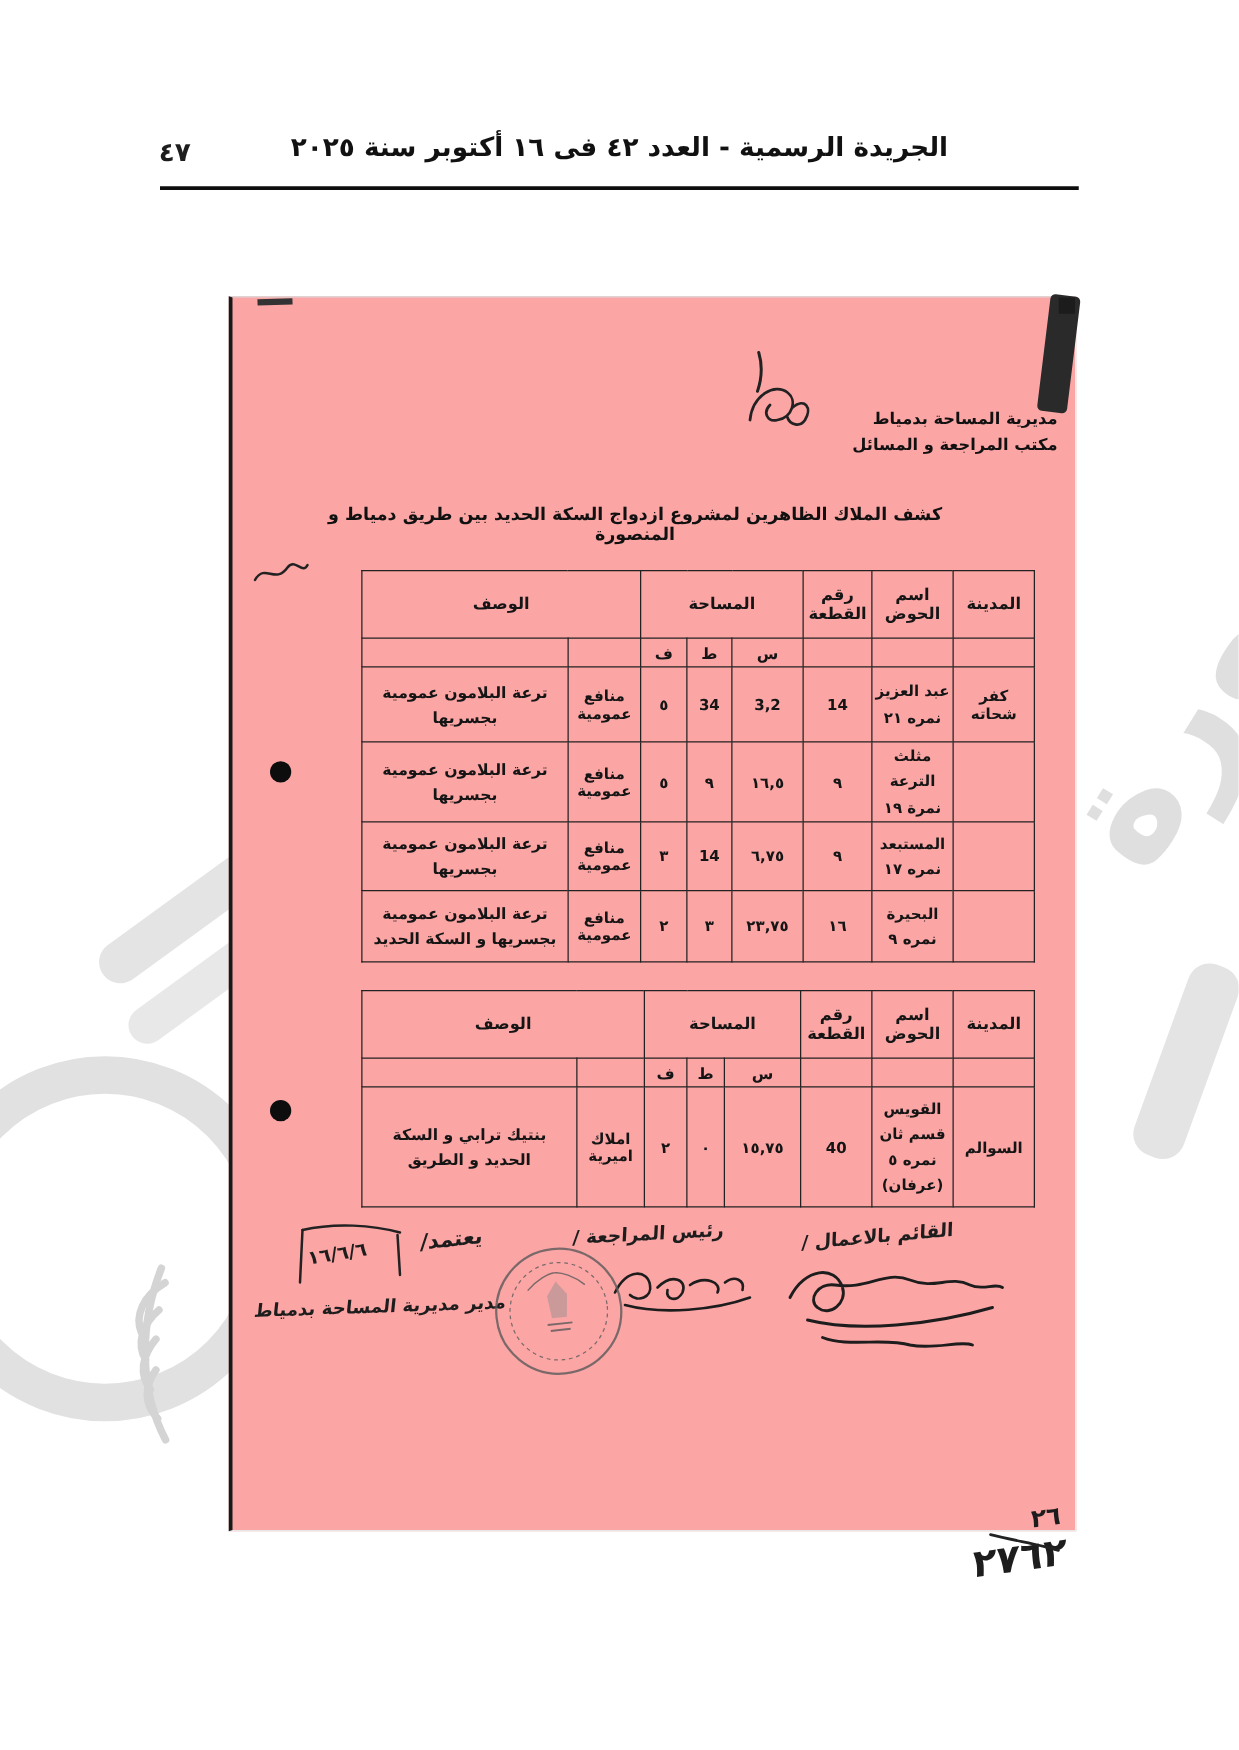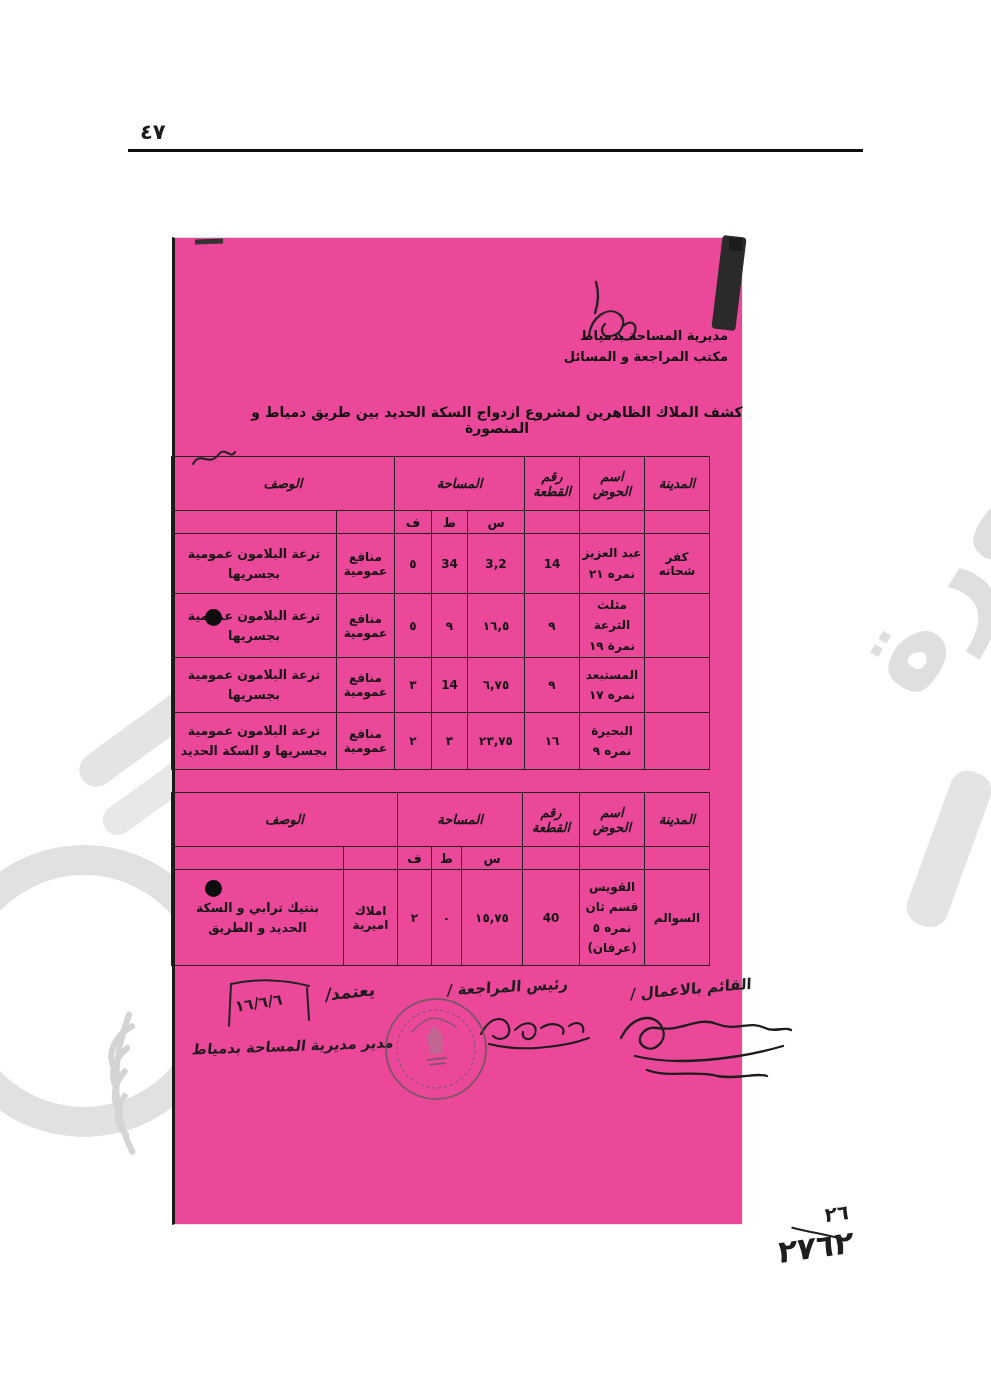--- a/index.html
+++ b/index.html
@@ -1,52 +1,52 @@
 <!DOCTYPE html>
 <html lang="ar"><head>
 <meta charset="utf-8">
 <style>
   * { margin:0; padding:0; box-sizing:border-box; }
   body { background:#ffffff; font-family:"DejaVu Sans", sans-serif; color:#111; }
   .page { position:relative; width:991px; height:1400px; background:#ffffff; overflow:hidden; }
 
   
-  .gz-pagenum { position:absolute; top:110px; left:140px; font-size:21px; font-weight:bold; z-index:4;margin-top:10px; }
+  .gz-pagenum { position:absolute; top:110px; left:127px; font-size:21px; font-weight:bold; z-index:4; }
   .gz-title { position:absolute; top:106px; left:0; width:100%; text-align:center; font-size:21px; font-weight:bold; direction:rtl; z-index:4; }
   .gz-rule { position:absolute; top:149px; left:128px; width:735px; height:3px; background:#0e0e0e; z-index:4; }
 
   
   .wm { position:absolute; z-index:0; pointer-events:none; }
   .wm-text { color:#dadada; font-weight:bold; font-size:128px; transform:rotate(-58deg); opacity:.85; white-space:nowrap; }
   .wm-bar { background:#e4e4e4; border-radius:18px; }
   .wm-ring { border:30px solid #e1e1e1; border-radius:50%; }
 
   
-  .scan { position:absolute; left:172px; top:237px; width:571px; height:988px; background:#ec4899;
+  .scan { position:absolute; left:183px; top:237px; width:678px; height:988px; background:#fca5a5;
           border-left:3px solid #191919; border-top:1px solid #d9d9d9; border-right:1px solid #ececec;
           border-bottom:1px solid #e7e7e7; z-index:1; }
   .corner-blob { position:absolute; right:1px; top:-2px; width:24px; height:94px; background:#2a2a2a;
                  transform:rotate(7deg); border-radius:4px; }
   .corner-sq { position:absolute; right:0; top:0; width:13px; height:13px; background:#1c1c1c; }
   .tick { position:absolute; left:20px; top:1px; width:28px; height:5px; background:#333; transform:rotate(-2deg); }
 
   .letterhead { position:absolute; right:14px; top:88px; text-align:right; font-weight:bold;
                 font-size:13px; line-height:1.6; direction:rtl; }
   .doc-title { position:absolute; left:52px; top:166px; width:540px; text-align:center; font-weight:bold;
                font-size:14px; direction:rtl; }
 
   
   .doc-table { position:absolute; border-collapse:collapse; direction:rtl; font-weight:bold;
                text-align:center; color:#151515; table-layout:fixed; width:538px; right:32px; }
   .doc-table td, .doc-table th { border:1.5px solid #222; vertical-align:middle; padding:1px 2px; font-size:12px; }
   .doc-table .desc-cell { font-size:12.5px; padding:2px 8px; line-height:1.6; }
   .doc-table .basin-cell { line-height:1.7; }
   .t1 { top:218px; }
   .t2 { top:554px; }
-  tr.hrow1 th { height:54px; font-size:13px;font-style:italic; }
+  tr.hrow1 th { height:54px; font-size:13px; }
   tr.hrow2 td { height:23px; font-size:12.5px; }
   .t1 tr.r1 td { height:60px; }
   .t1 tr.r2 td { height:62px; }
   .t1 tr.r3 td { height:55px; }
   .t1 tr.r4 td { height:57px; }
   .t2 tr.r1 td { height:96px;text-align:center; }
 
   .bullet { position:absolute; width:17px; height:17px; border-radius:50%; background:#0d0d0d; left:30px; }
   .bullet.b1 { top:371px; }
   .bullet.b2 { top:642px; }
@@ -89,20 +89,21 @@
     <g stroke="#d4d4d4" stroke-width="6" fill="none" stroke-linecap="round">
       <path d="M70,8 C40,50 30,100 40,142"></path>
       <path d="M70,20 C50,26 40,40 42,54"></path>
       <path d="M60,40 C44,48 36,62 40,76"></path>
       <path d="M52,62 C38,72 32,86 38,100"></path>
       <path d="M46,86 C34,96 30,110 38,124"></path>
     </g>
   </svg>
 
   <div class="gz-pagenum hand">٤٧</div>
+  <div class="gz-title">الجريدة الرسمية - العدد ٤٢ فى ١٦ أكتوبر سنة ٢٠٢٥</div>
   <div class="gz-rule"></div>
 
   <div class="scan">
     <div class="corner-blob"></div>
     <div class="corner-sq"></div>
     <div class="tick"></div>
 
     <svg class="one-mark" width="12" height="36" viewBox="0 0 12 36">
       <path d="M5,2 C8,12 7,24 4,33" stroke="#222" stroke-width="2.4" fill="none" stroke-linecap="round"></path>
     </svg>

